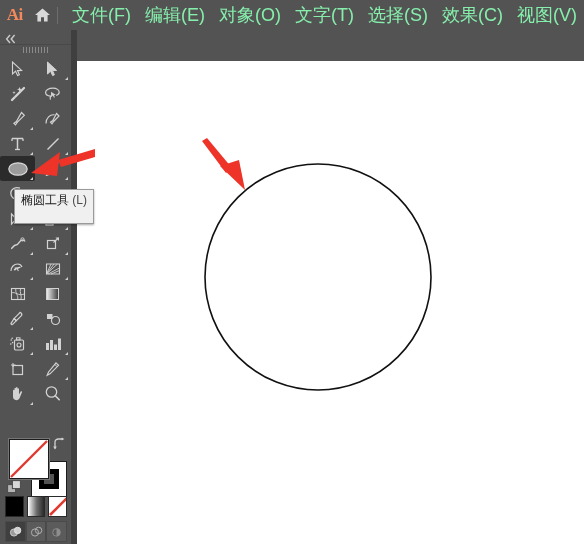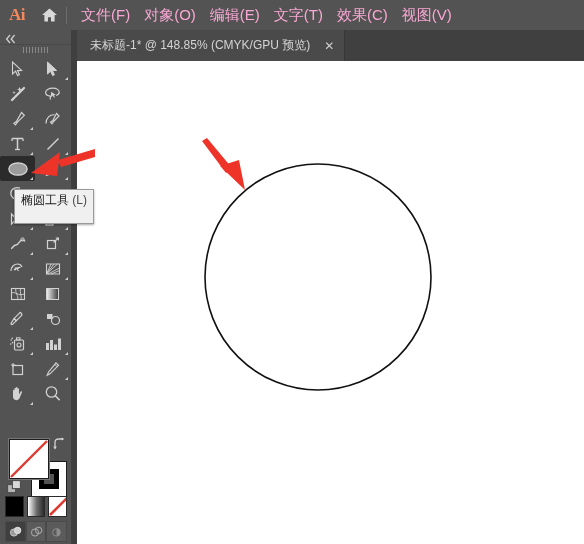--- a/index.html
+++ b/index.html
@@ -21,21 +21,21 @@
     width:34px;height:30px;display:flex;align-items:center;justify-content:center;
     color:#f5895c;font-weight:bold;font-size:17px;font-family:"Liberation Serif",serif;
     letter-spacing:-0.5px;
   }
   .home-btn{
     width:30px;height:30px;display:flex;align-items:center;justify-content:center;
   }
   .menu-sep{width:1px;height:17px;background:#6d6d6d;margin:0 7px 0 2px;}
   .menu-items{display:flex;align-items:center;}
   .menu-item{
-    color:#f9a8d4;font-size:15px;padding:3px 7px;white-space:nowrap;
+    color:#86efac;font-size:18px;padding:3px 7px;white-space:nowrap;
   }
 
   
   .tabbar{
     position:absolute;left:0;top:30px;width:584px;height:31px;
     background:#404040;
   }
   .tabbar-left{
     position:absolute;left:0;top:0;width:76px;height:31px;background:#535353;
   }
@@ -183,35 +183,29 @@
   <div class="menubar">
     <div class="ai-logo">Ai</div>
     <div class="home-btn">
       <svg width="17" height="16" viewBox="0 0 17 16">
         <path d="M8.5 1.5 L16 8 L13.6 8 L13.6 14.5 L10 14.5 L10 10.2 L7 10.2 L7 14.5 L3.4 14.5 L3.4 8 L1 8 Z" fill="#d9d9d9"></path>
       </svg>
     </div>
     <div class="menu-sep"></div>
     <div class="menu-items">
       <div class="menu-item">文件(F)</div>
+      <div class="menu-item">编辑(E)</div>
       <div class="menu-item">对象(O)</div>
-      <div class="menu-item">编辑(E)</div>
       <div class="menu-item">文字(T)</div>
+      <div class="menu-item">选择(S)</div>
       <div class="menu-item">效果(C)</div>
       <div class="menu-item">视图(V)</div>
     </div>
   </div>
 
-  <div class="tabbar">
-    <div class="tabbar-left"></div>
-    <div class="doc-tab">
-      <span class="doc-tab-title">未标题-1* @ 148.85% (CMYK/GPU 预览)</span>
-      <span class="doc-tab-close">✕</span>
-    </div>
-  </div>
 
   <div class="canvas">
     <svg class="circle-svg" width="507" height="483" viewBox="0 0 507 483">
       <circle id="shape-circle" cx="241" cy="216" r="113" fill="none" stroke="#111111" stroke-width="1.6"></circle>
     </svg>
   </div>
 
   <div class="tp-gap"></div>
 
   <div class="toolpanel">

